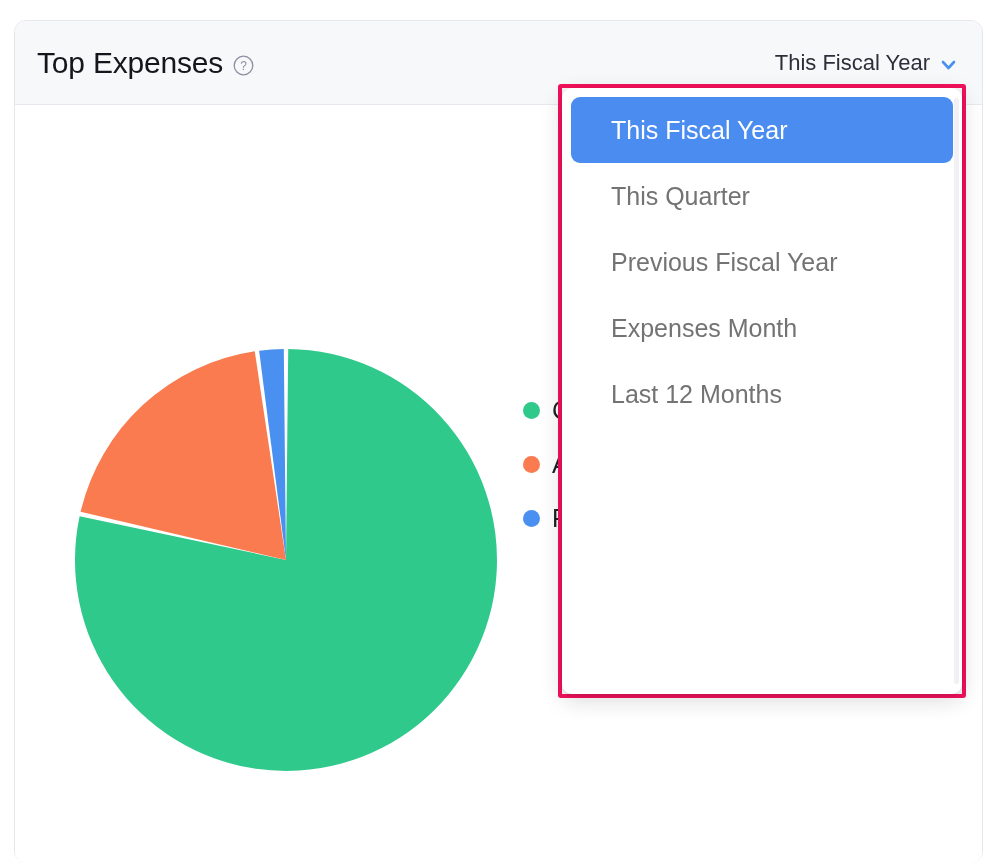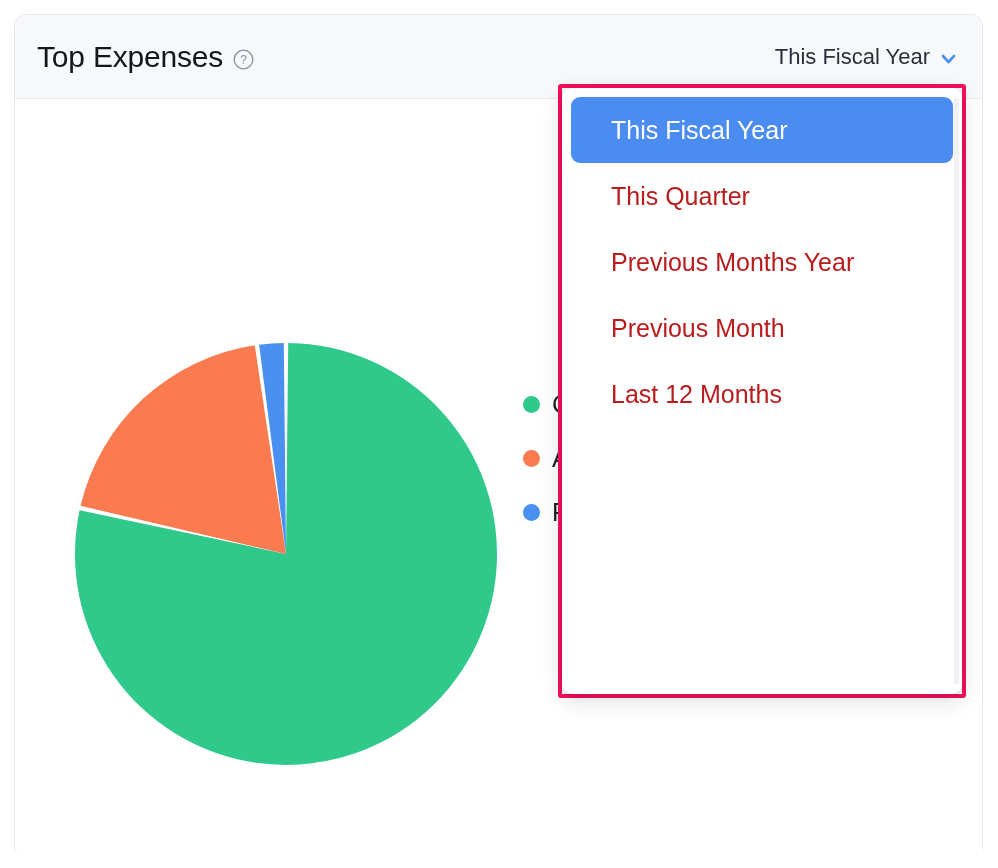--- a/index.html
+++ b/index.html
@@ -14,21 +14,21 @@
     background: #ffffff;
     font-family: "Liberation Sans", "DejaVu Sans", sans-serif;
     overflow: hidden;
     position: relative;
   }
 
   
   .card {
     position: absolute;
     left: 14px;
-    top: 14px;
+    top: 20px;
     width: 969px;
     height: 843px;
     background: #ffffff;
     border: 1px solid #e6e6ec;
     border-radius: 12px;
     overflow: visible;
   }
 
   .card-header {
     position: relative;
@@ -178,21 +178,21 @@
     overflow-y: auto;
   }
 
   .menu-item {
     height: 66px;
     display: flex;
     align-items: center;
     padding: 0 0 0 40px;
     border-radius: 9px;
     font-size: 25px;
-    color: #b91c1c;
+    color: #737373;
     cursor: pointer;
     white-space: nowrap;
   }
   .menu-item.selected {
     background: #4a8cf0;
     color: #ffffff;
   }
 
   
   .scroll-hint {
@@ -264,18 +264,18 @@
 
     </div>
   </div>
 </div>
 
 <div class="dropdown-menu">
   <div class="scroll-hint"></div>
   <div class="dropdown-scroll" id="dropdown-list">
       <div class="menu-item selected" style="background: rgb(74, 140, 240);">This Fiscal Year</div>
       <div class="menu-item">This Quarter</div>
-      <div class="menu-item">Previous Months Year</div>
-      <div class="menu-item">Previous Month</div>
+      <div class="menu-item">Previous Fiscal Year</div>
+      <div class="menu-item">Expenses Month</div>
       <div class="menu-item">Last 12 Months</div>
     </div>
 </div>
 <div class="dropdown-highlight"></div>
 
 </body></html>

